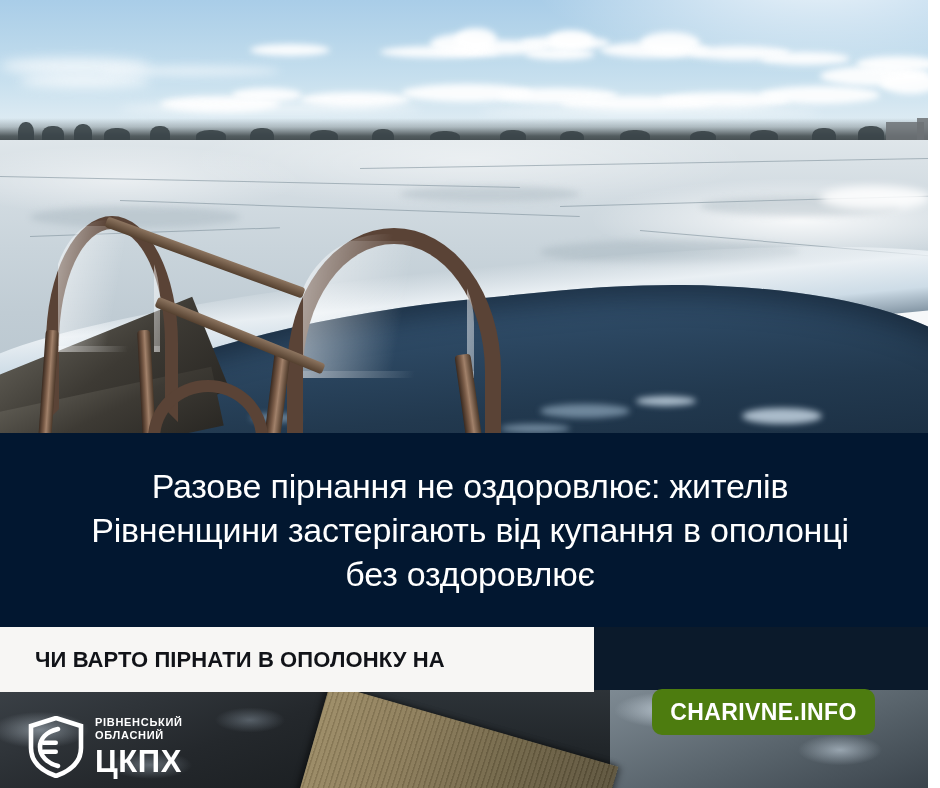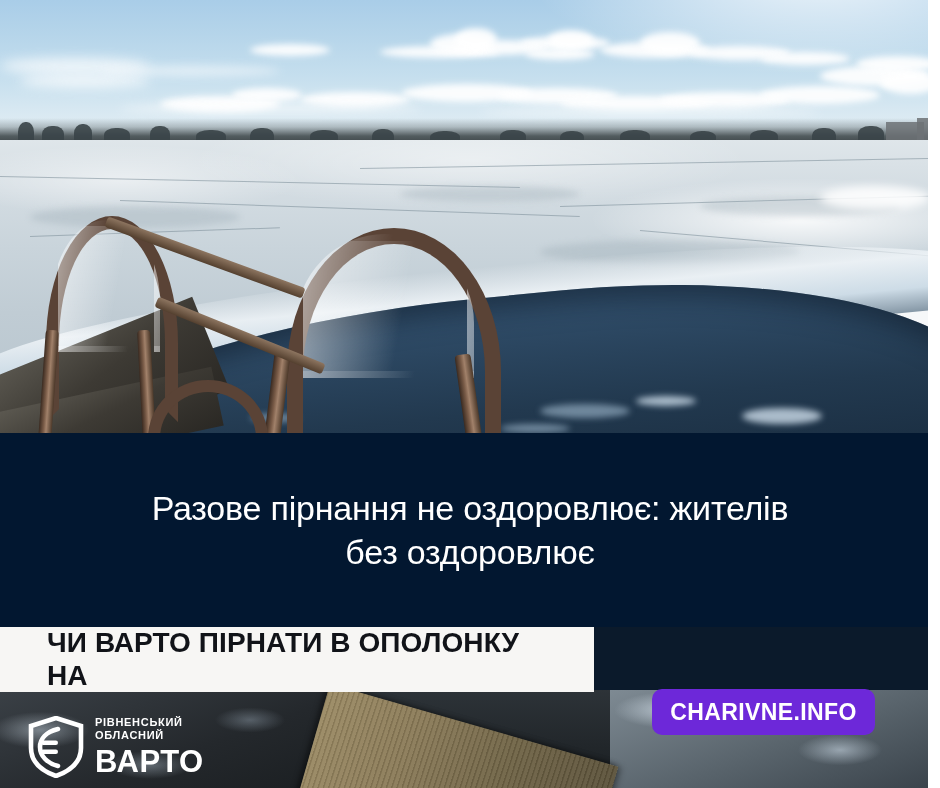--- a/index.html
+++ b/index.html
@@ -263,26 +263,26 @@
     top: 627px;
     width: 594px;
     height: 65px;
     background: #f7f6f4;
     display: flex;
     align-items: center;
   }
   .caption-text {
     color: #111318;
     font-family: "Liberation Sans", sans-serif;
-    font-size: 28px;
+    font-size: 22px;
     font-weight: bold;
     line-height: 1.16;
     letter-spacing: .1px;
     padding: 0 22px 0 35px;
-    margin: 12px;
+    margin: 0;
     text-transform: uppercase;
   }
 
   
   .org-logo {
     position: absolute;
     left: 28px;
     top: 716px;
     display: flex;
     align-items: center;
@@ -306,21 +306,21 @@
     margin-top: 5px;
   }
 
   
   .site-badge {
     position: absolute;
     left: 652px;
     top: 689px;
     width: 223px;
     height: 46px;
-    background: #6d28d9;
+    background: #4d7c0f;
     border-radius: 10px;
     display: flex;
     align-items: center;
     justify-content: center;
   }
   .site-badge-text {
     color: #ffffff;
     font-size: 23px;
     font-weight: bold;
     letter-spacing: .4px;
@@ -447,20 +447,21 @@
 
     <div class="foreground"></div>
     <div class="fg-ice-left"></div>
     <div class="fg-ice-right"></div>
     <div class="plank"></div>
   </div>
 
   <div class="headline-band">
     <div class="headline">
       <div>Разове пірнання не оздоровлює: жителів</div>
+      <div>Рівненщини застерігають від купання в ополонці</div>
       <div>без оздоровлює</div>
     </div>
   </div>
 
   <div class="caption-bar">
     <div class="caption-text">
       <div>ЧИ ВАРТО ПІРНАТИ В ОПОЛОНКУ НА</div>
     </div>
   </div>
 
@@ -469,21 +470,21 @@
       <svg class="shield-icon" viewBox="0 0 56 62" xmlns="http://www.w3.org/2000/svg" aria-hidden="true">
         <path d="M28 2 L53 10 V32 C53 46 42 55 28 60 C14 55 3 46 3 32 V10 Z" fill="none" stroke="#ffffff" stroke-width="4.6"></path>
         <path d="M30 13 C18 16 12 23 12 31 C12 40 19 47 30 50" fill="none" stroke="#ffffff" stroke-width="4.6" stroke-linecap="round"></path>
         <rect x="13" y="24.5" width="17" height="4.4" rx="2.2" fill="#ffffff"></rect>
         <rect x="13" y="33.5" width="17" height="4.4" rx="2.2" fill="#ffffff"></rect>
       </svg>
     </span>
     <span class="org-text">
       <span class="org-line1">РІВНЕНСЬКИЙ</span>
       <span class="org-line2">ОБЛАСНИЙ</span>
-      <span class="org-abbr">ВАРТО</span>
+      <span class="org-abbr">ЦКПХ</span>
     </span>
   </div>
 
   <div class="site-badge">
     <span class="site-badge-text">CHARIVNE.INFO</span>
   </div>
 
 </div>
 
 </body></html>

